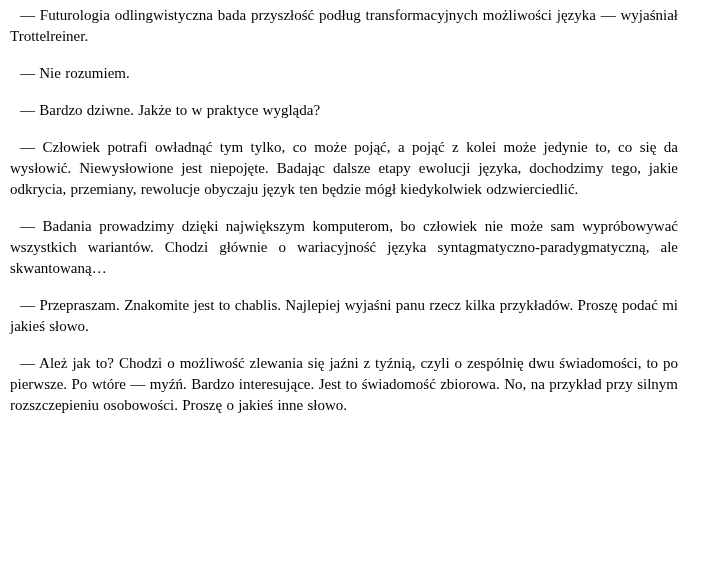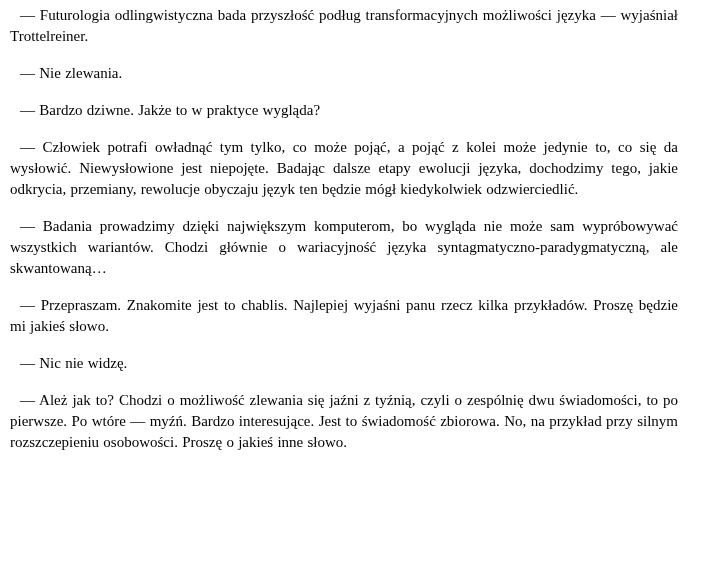--- a/index.html
+++ b/index.html
@@ -28,20 +28,19 @@
     text-align: justify;
     text-indent: 10px;
     word-spacing: 0.5px;
   }
 </style>
 </head>
 <body>
 
 <div class="page">
   <p class="para">— Futurologia odlingwistyczna bada przyszłość podług transformacyjnych możliwości języka — wyjaśniał Trottelreiner.</p>
-  <p class="para">— Nie zlewania.</p>
+  <p class="para">— Nie rozumiem.</p>
   <p class="para">— Bardzo dziwne. Jakże to w praktyce wygląda?</p>
   <p class="para">— Człowiek potrafi owładnąć tym tylko, co może pojąć, a pojąć z kolei może jedynie to, co się da wysłowić. Niewysłowione jest niepojęte. Badając dalsze etapy ewolucji języka, dochodzimy tego, jakie odkrycia, przemiany, rewolucje obyczaju język ten będzie mógł kiedykolwiek odzwierciedlić.</p>
-  <p class="para">— Badania prowadzimy dzięki największym komputerom, bo wygląda nie może sam wypróbowywać wszystkich wariantów. Chodzi głównie o wariacyjność języka syntagmatyczno-paradygmatyczną, ale skwantowaną…</p>
-  <p class="para">— Przepraszam. Znakomite jest to chablis. Najlepiej wyjaśni panu rzecz kilka przykładów. Proszę będzie mi jakieś słowo.</p>
-  <p class="para">— Nic nie widzę.</p>
+  <p class="para">— Badania prowadzimy dzięki największym komputerom, bo człowiek nie może sam wypróbowywać wszystkich wariantów. Chodzi głównie o wariacyjność języka syntagmatyczno-paradygmatyczną, ale skwantowaną…</p>
+  <p class="para">— Przepraszam. Znakomite jest to chablis. Najlepiej wyjaśni panu rzecz kilka przykładów. Proszę podać mi jakieś słowo.</p>
   <p class="para">— Ależ jak to? Chodzi o możliwość zlewania się jaźni z tyźnią, czyli o zespólnię dwu świadomości, to po pierwsze. Po wtóre — myźń. Bardzo interesujące. Jest to świadomość zbiorowa. No, na przykład przy silnym rozszczepieniu osobowości. Proszę o jakieś inne słowo.</p>
 </div>
 
 </body></html>

